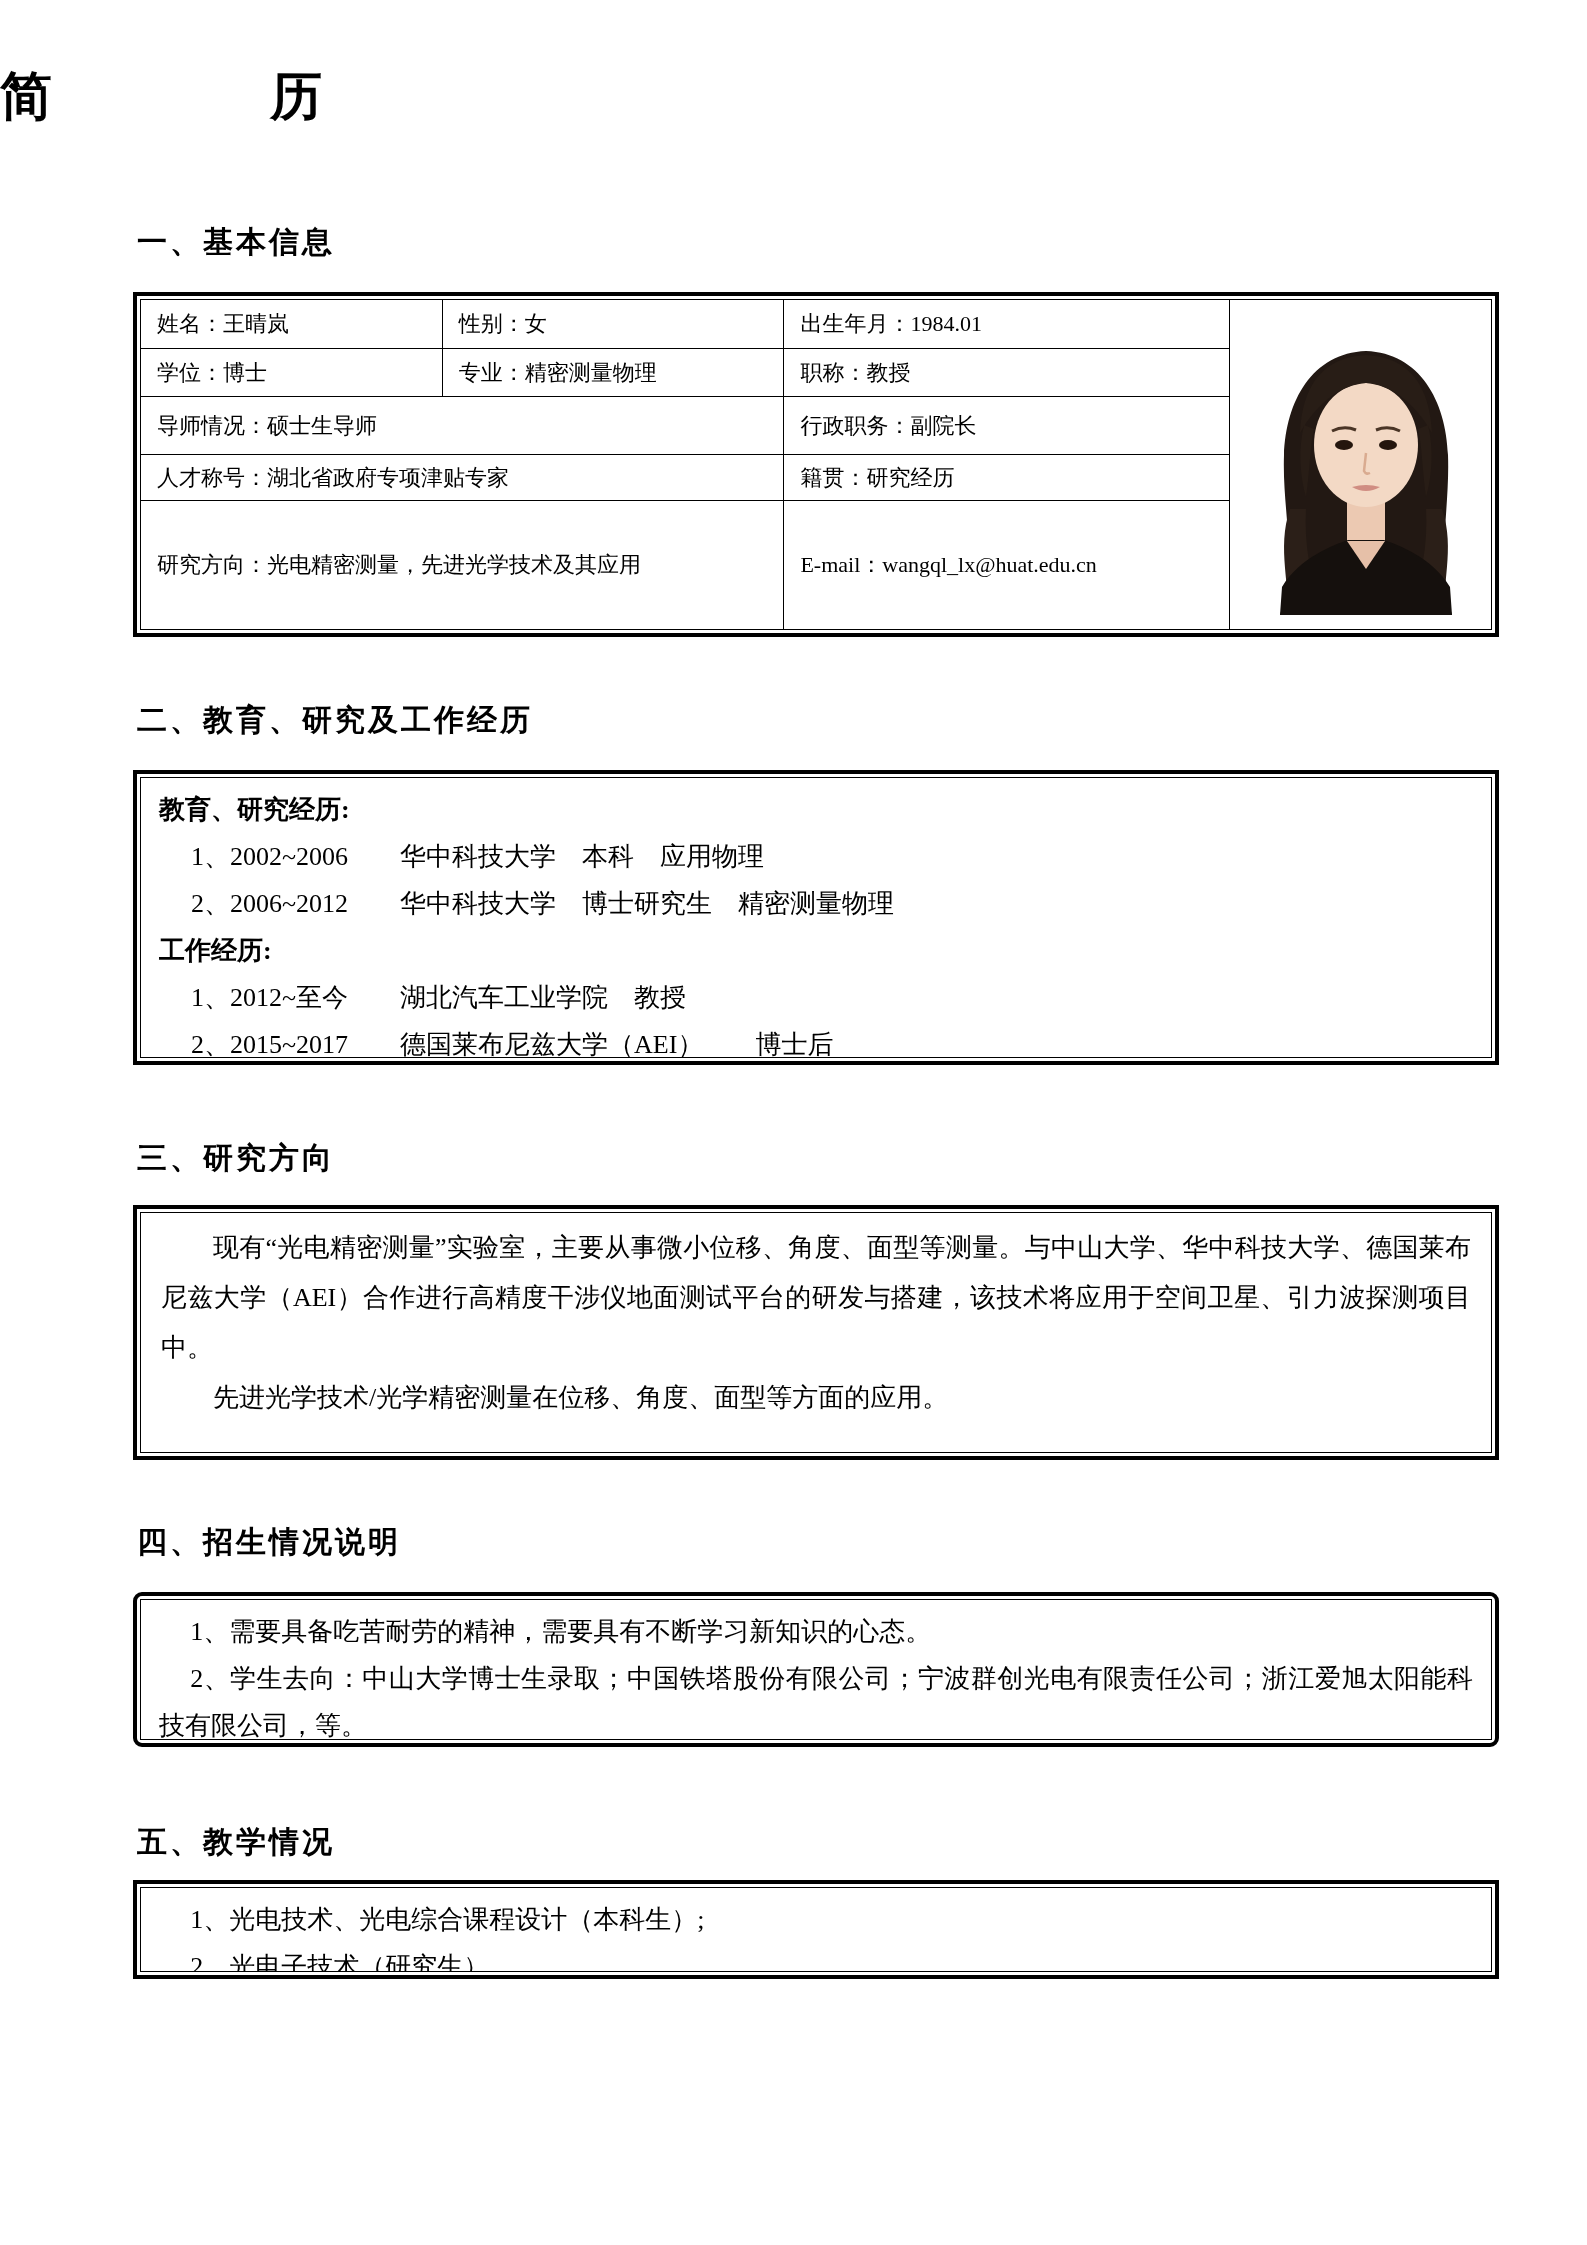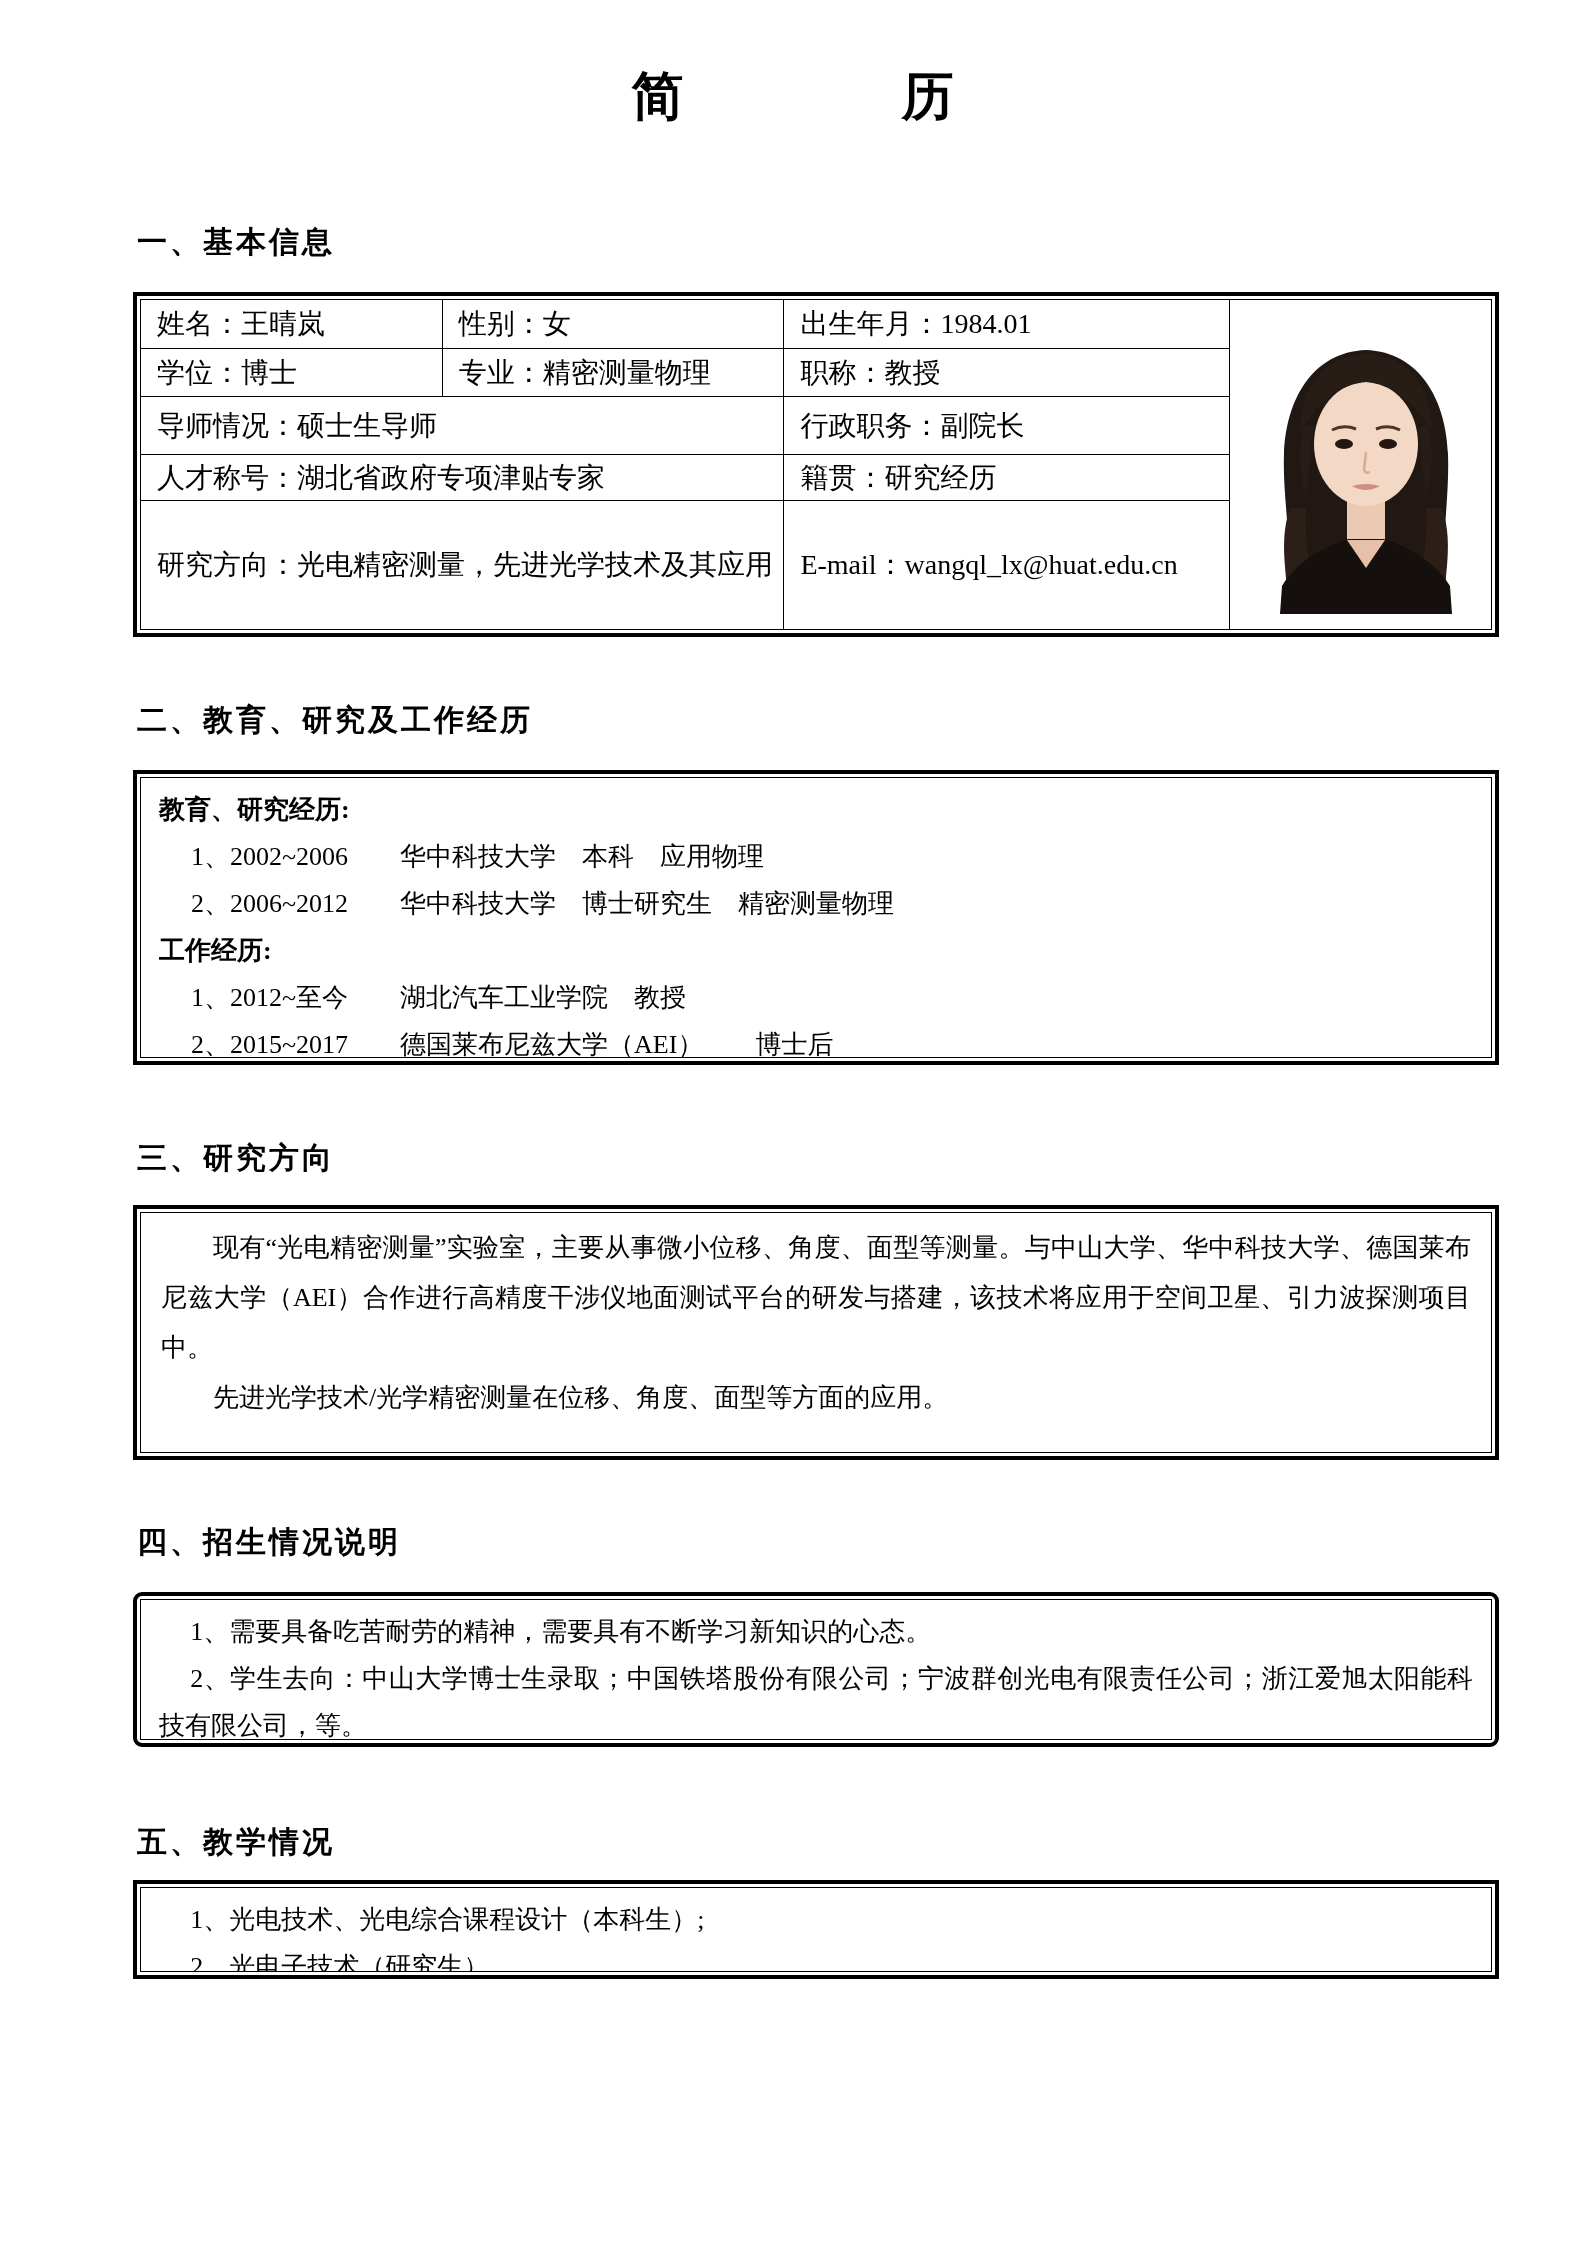--- a/index.html
+++ b/index.html
@@ -7,21 +7,21 @@
     position:relative;
     width:1587px; height:2245px;
     margin:0 auto;
     background:#ffffff;
     font-family:"Liberation Serif","DejaVu Serif",serif;
     color:#000;
     overflow:hidden;
   }
   .doc-title {
     position:absolute; top:62px; left:0; width:100%;
-    text-align:center;
+    text-align:left;
     font-size:52px; font-weight:bold;
     white-space:pre;
     letter-spacing:2px;
   }
   .sec-h {
     position:absolute; left:137px;
     font-size:30px; font-weight:bold;
     letter-spacing:3px;
   }
   .sec-h.s1 { top:222px; }
@@ -47,21 +47,21 @@
 
   
   .tbl-box { top:292px; height:345px; }
   table.info {
     border-collapse:collapse;
     width:100%; height:100%;
     table-layout:fixed;
   }
   table.info td {
     border:1px solid #000;
-    font-size:28px;
+    font-size:22px;
     padding:0 8px 0 16px;
     vertical-align:middle;
     overflow:hidden;
     white-space:nowrap;
   }
   td.photo-cell { padding:0; text-align:center; vertical-align:middle; }
   .photo-frame { display:inline-block; margin-top:20px; }
 
   
   .box2 { top:770px;  height:295px; }

